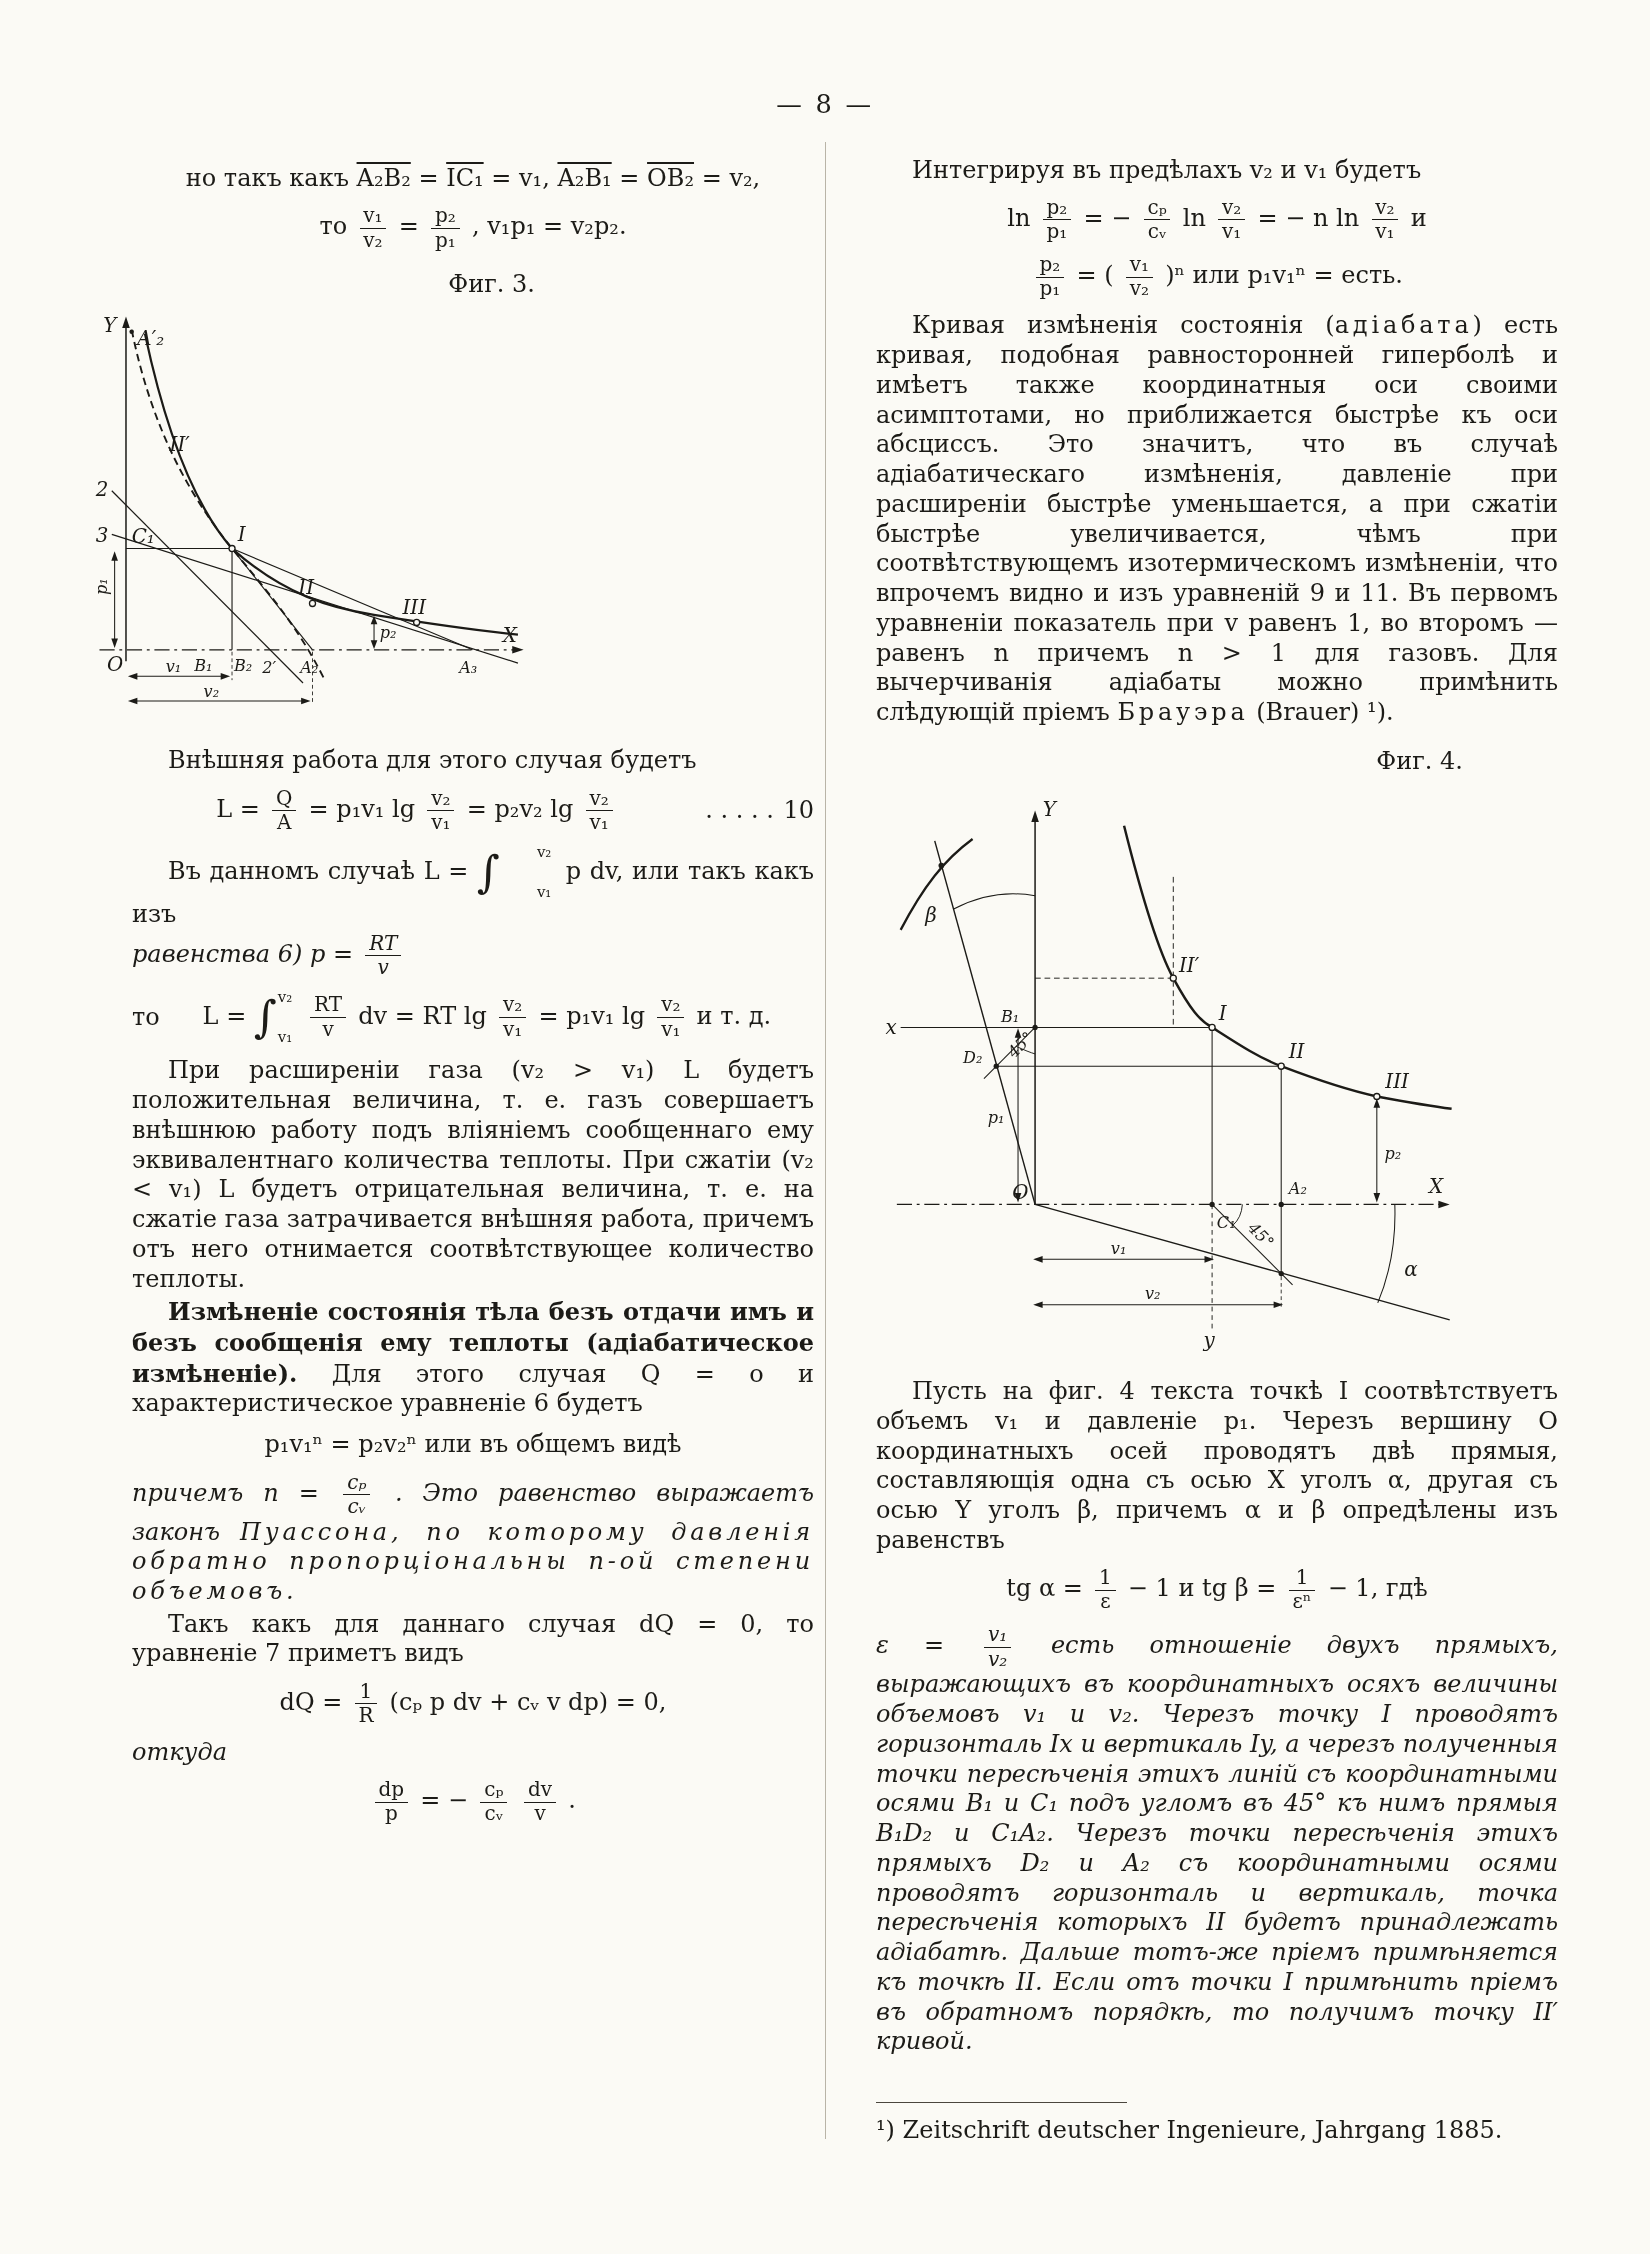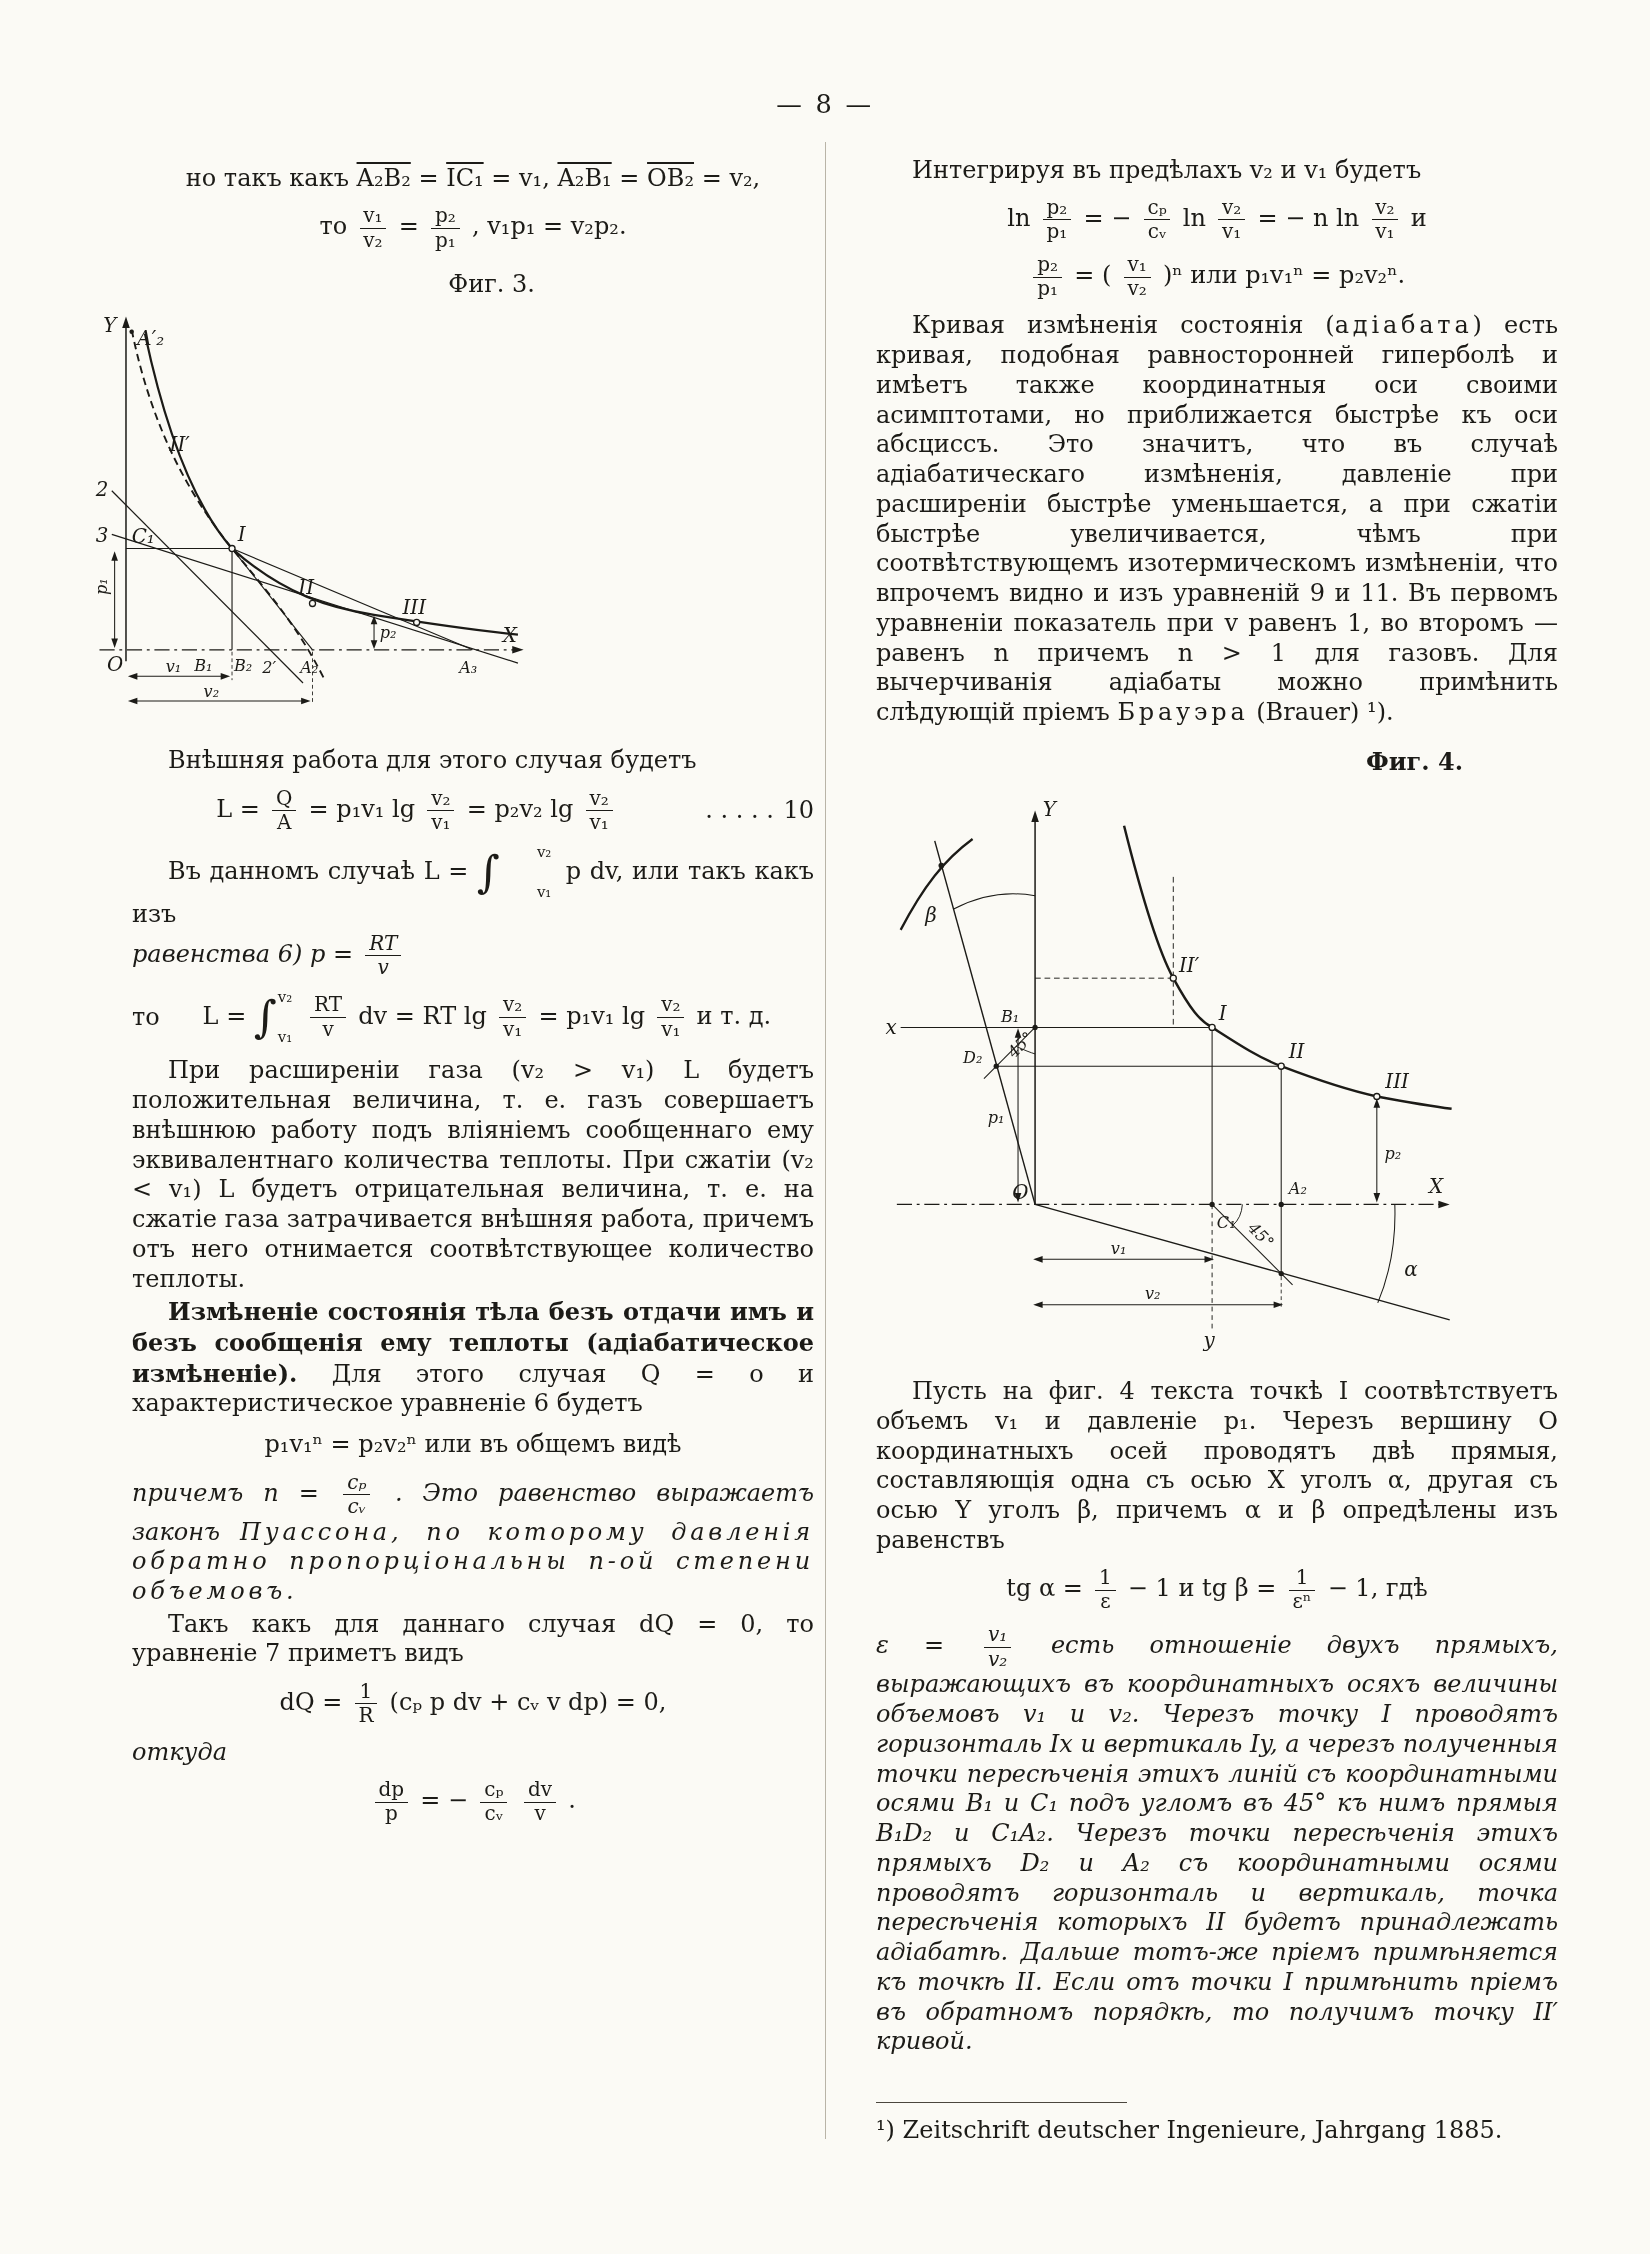--- a/index.html
+++ b/index.html
@@ -24,21 +24,21 @@
   .frac { display:inline-block; vertical-align:middle; text-align:center; line-height:1.08; font-size:20px; margin:0 4.7px; }
   .frac .num { display:block; border-bottom:1.5px solid #1c1b17; padding:0 3.8px 0.9px; }
   .frac .den { display:block; padding:0.9px 3.8px 0; }
   .ovl { text-decoration:overline; }
   .sp { letter-spacing:3.8px; }
   .isym { font-size:44px; vertical-align:middle; }
   .ilims { display:inline-flex; flex-direction:column; justify-content:space-between; height:55px;
            vertical-align:middle; font-size:15px; line-height:1; margin:0 5.7px 0 0.9px; }
   .figcap { text-align:right; margin:19px 0 9.5px; }
   .figcap.f3 { width:445px; margin-left:-42px; }
-  .figcap.f4 { width:587px;font-weight:bold; }
+  .figcap.f4 { width:587px; }
   .fig3wrap { margin:0 0 28px -42px; }
   .fig4wrap { margin:0 0 23px 0; }
   svg { display:block; }
   svg text { font-family:"DejaVu Serif","DejaVu Sans",serif; font-size:21px; fill:#1c1b17; font-style:italic; }
   svg text.lab-sm { font-size:17px; }
   .fnrule { width:251px; border-top:1.4px solid #4a463d; margin:45px 0 13.2px; }
   .footnote { font-size:24px; }
   b { font-weight:bold; }
 </style>
 </head>
@@ -233,21 +233,21 @@
         <span class="frac"><span class="num">v₂</span><span class="den">v₁</span></span>
         <span>= − n ln</span>
         <span class="frac"><span class="num">v₂</span><span class="den">v₁</span></span>
         <span>и</span>
       </div>
 
       <div class="eqline">
         <span class="frac"><span class="num">p₂</span><span class="den">p₁</span></span>
         <span>= (</span>
         <span class="frac"><span class="num">v₁</span><span class="den">v₂</span></span>
-        <span>)ⁿ или p₁v₁ⁿ = p₂v₂ⁿ.</span>
+        <span>)ⁿ или p₁v₁ⁿ = есть.</span>
       </div>
 
       <p class="body"><span>Кривая измѣненія состоянія (</span><span class="sp">адіабата</span><span>) есть кривая, подобная равносторонней гиперболѣ и имѣетъ также координатныя оси своими асимптотами, но приближается быстрѣе къ оси абсциссъ. Это значитъ, что въ случаѣ адіабатическаго измѣненія, давленіе при расширеніи быстрѣе уменьшается, а при сжатіи быстрѣе увеличивается, чѣмъ при соотвѣтствующемъ изотермическомъ измѣненіи, что впрочемъ видно и изъ уравненій 9 и 11. Въ первомъ уравненіи показатель при v равенъ 1, во второмъ — равенъ n причемъ n &gt; 1 для газовъ. Для вычерчиванія адіабаты можно примѣнить слѣдующій пріемъ </span><span class="sp">Брауэра</span><span> (Brauer) ¹).</span></p>
 
       <div class="figcap f4">Фиг. 4.</div>
 
       <div class="fig4wrap">
         <svg viewBox="0 0 620 600" width="587" height="568" style="font-size:25px">
           <g stroke="#1c1b17" fill="none">
             <line x1="168" y1="34" x2="168" y2="442" stroke-width="1.6"></line>

